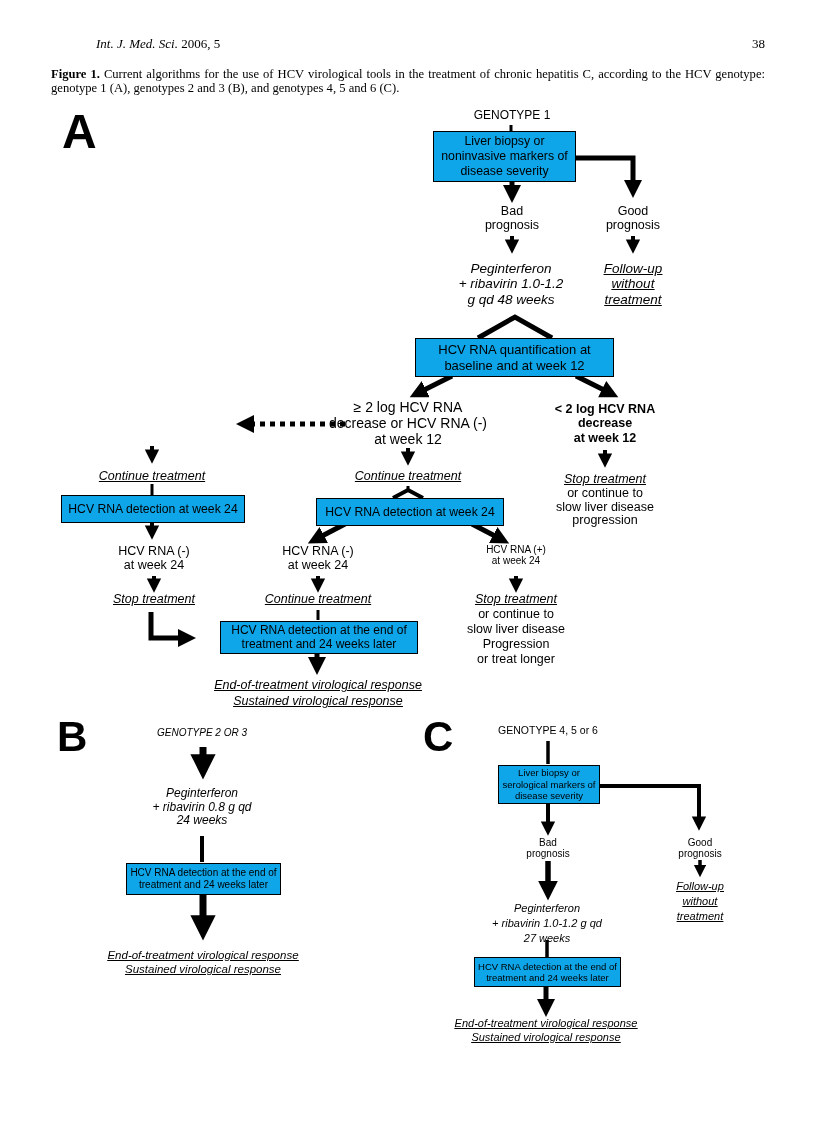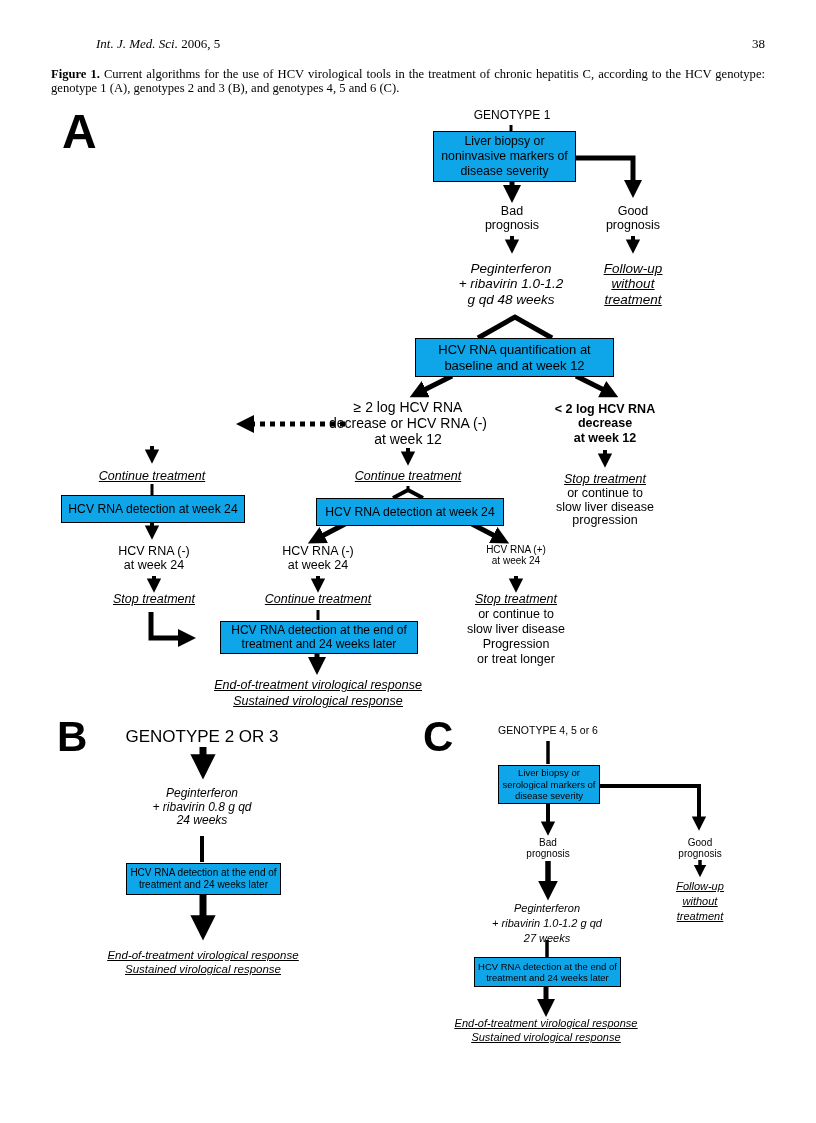--- a/index.html
+++ b/index.html
@@ -170,21 +170,21 @@
   <div class="box" style="left:220px;top:621px;width:196px;height:31px;font-size:12px;line-height:1.15;">
       <div>HCV RNA detection at the end of</div>
       <div>treatment and 24 weeks later</div>
     </div>
   <div class="node u" style="left:318px;top:677px;font-size:12.5px;line-height:1.28;">
       <div>End-of-treatment virological response</div>
       <div>Sustained virological response</div>
     </div>
 
   <div class="panel-label" style="left:57px;top:716px;font-size:42px;">B</div>
-  <div class="node" style="left:202px;top:727px;font-size:17px;">GENOTYPE 2 OR 3</div>
+  <div class="node" style="left:202px;top:727px;font-size:10px;font-style:italic;">GENOTYPE 2 OR 3</div>
   <div class="node ital" style="left:202px;top:787px;font-size:12px;">
       <div>Peginterferon</div>
       <div>+ ribavirin 0.8 g qd</div>
       <div>24 weeks</div>
     </div>
   <div class="box" style="left:126px;top:863px;width:153px;height:30px;font-size:10px;">
       <div>HCV RNA detection at the end of</div>
       <div>treatment and 24 weeks later</div>
     </div>
   <div class="node u" style="left:203px;top:948px;font-size:11.5px;line-height:1.25;">

